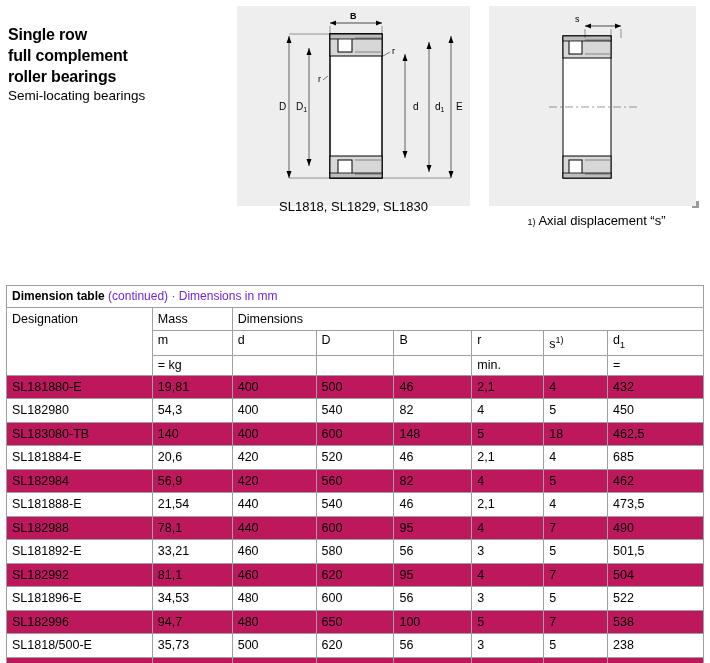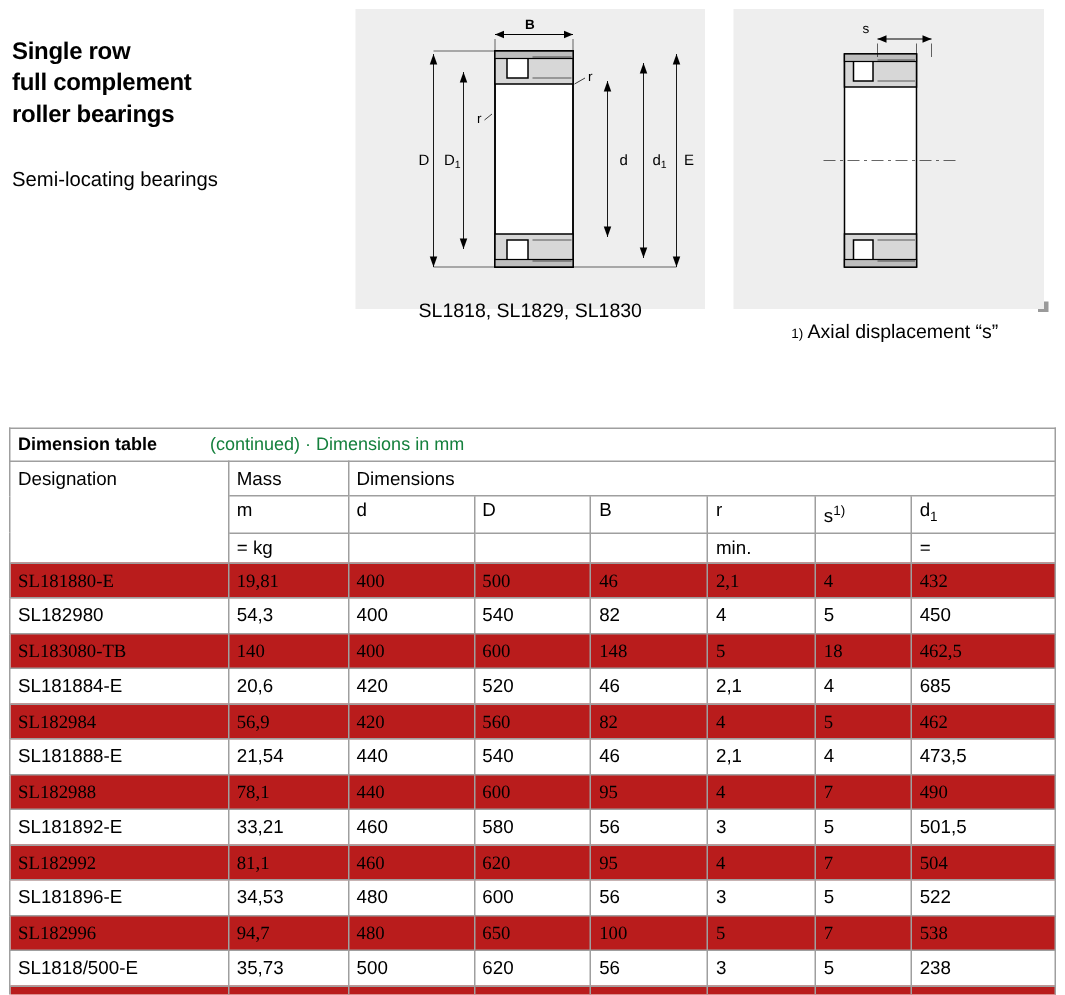--- a/index.html
+++ b/index.html
@@ -13,21 +13,21 @@
   }
   .page { position: relative; width: 710px; height: 663px; }
 
   
   .top { position: relative; height: 248px; }
 
   .title-block { position: absolute; left: 8px; top: 24px; width: 220px; }
   .title-line {
     font-size: 16px; font-weight: bold; line-height: 21px; letter-spacing: -0.2px;
   }
-  .subtitle { font-size: 13.5px; margin-top: 24px; line-height: 17px; }
+  .subtitle { font-size: 13.5px; margin-top: 0; line-height: 17px; }
 
   
   .fig { position: absolute; background: #eeeeee; }
   .fig1 { left: 237px; top: 6px; width: 233px; height: 200px; }
   .fig2 { left: 489px; top: 6px; width: 207px; height: 200px; }
 
   .fig-caption {
     position: absolute; font-size: 13px; text-align: center;
   }
   .cap1 { left: 237px; top: 199px; width: 233px; }
@@ -68,21 +68,21 @@
   }
 
   .hdr-band td {
     background: #d9d9d9;
     font-size: 12px;
     height: 21px;
     line-height: 21px;
     padding-left: 5px;
   }
   .hdr-band b { font-weight: bold; }
-  .hdr-band .light { color: #15803d; margin-left: 32px; }
+  .hdr-band .light { color: #6d28d9; }
 
   
   .hrow td { height: 19px; line-height: 19px; font-size: 12.5px; }
   .hrow-first td { height: 22px; line-height: 22px; }
 
   .sub { font-size: 9px; vertical-align: sub; }
   .sup { font-size: 9px; vertical-align: super; }
 
   
   .c-desig { width: 146px; }
@@ -91,21 +91,21 @@
   .c-D     { width: 78px; }
   .c-B     { width: 78px; }
   .c-r     { width: 72px; }
   .c-s     { width: 64px; }
   .c-d1    { width: 96px; }
 
   .num { text-align: left; }
   .bold { font-weight: bold; }
 
   .data-row td { height: 22.5px; line-height: 22.5px; }
-  .data-row.shade td { background: #b91c1c; font-family: Liberation Serif, serif; }
+  .data-row.shade td { background: #be185d; }
 </style>
 </head>
 <body>
 
 <div class="page">
 
   <div class="top">
 
     <div class="title-block">
       <div class="title-line">Single row</div>

